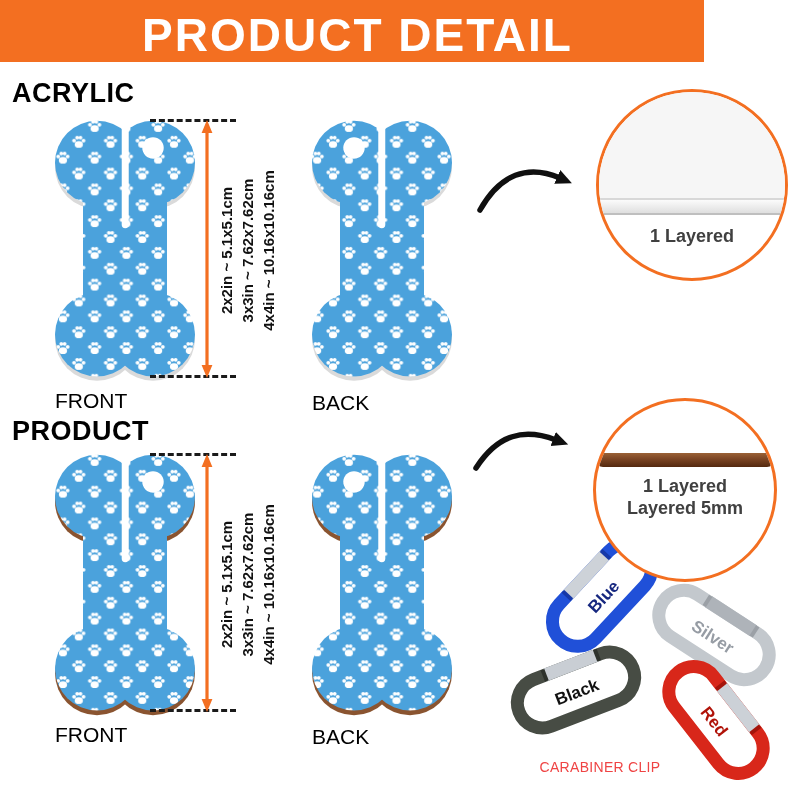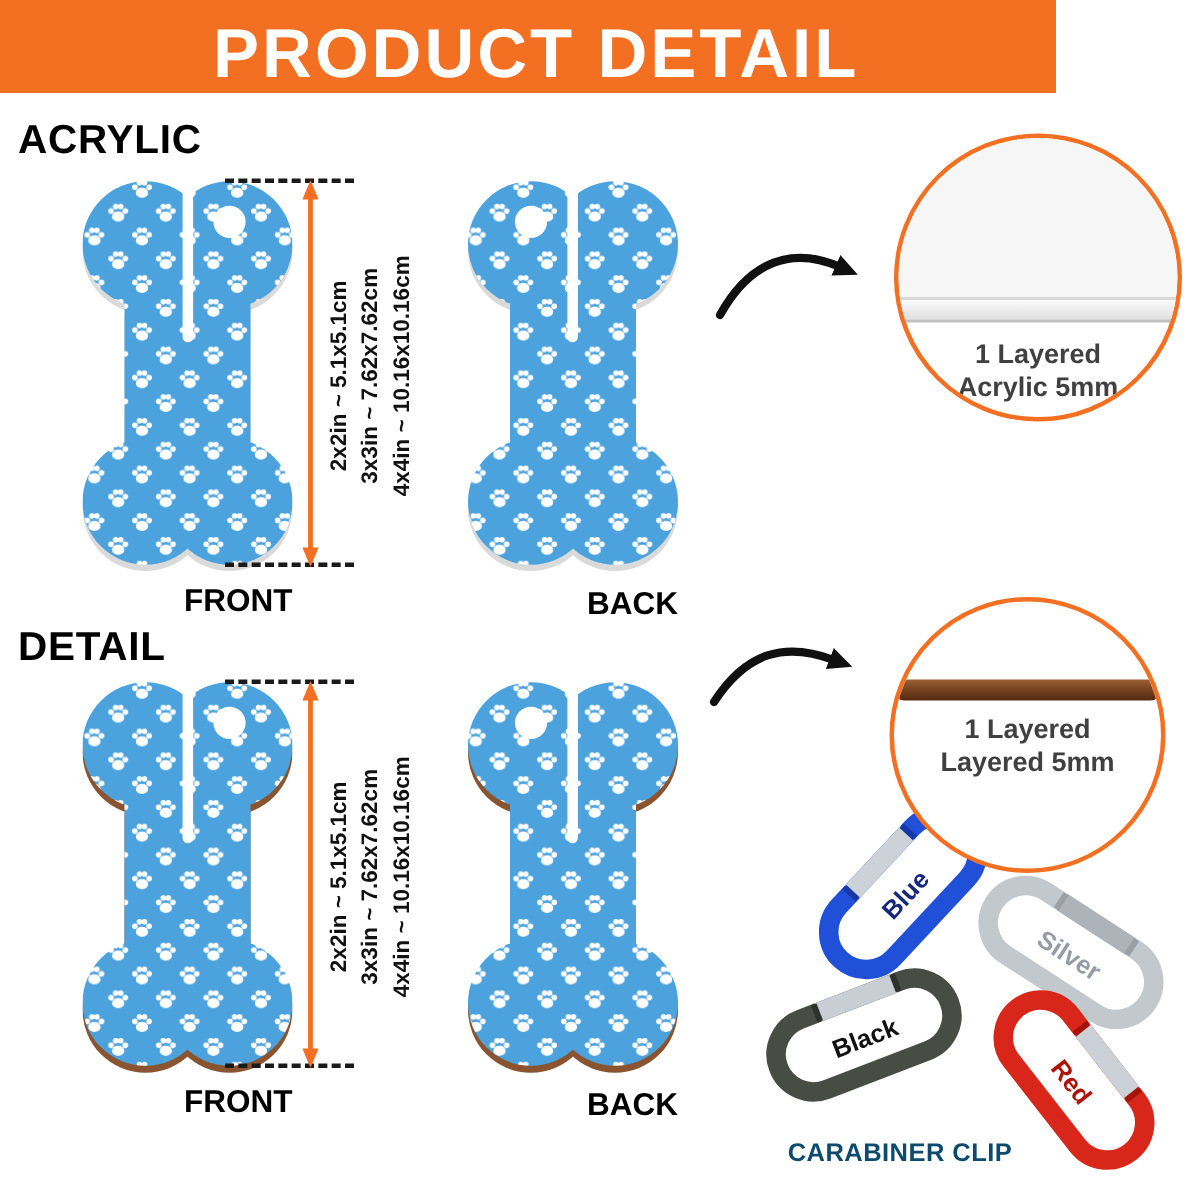--- a/index.html
+++ b/index.html
@@ -11,36 +11,36 @@
             display:flex; align-items:flex-end; justify-content:center; z-index:2;padding-left:11px; }
   .banner h1 { color:#fff; font-size:46px; font-weight:900; letter-spacing:2px; }
 
   .sec-label { font-size:27px; font-weight:900; color:#000000; letter-spacing:.5px; z-index:2; }
 
   .dash { border-top:3px dashed #1a1a1a; width:86px; height:0; }
 
   .dims { width:266px; transform:rotate(-90deg); text-align:center; }
   .dims div { font-size:15px; font-weight:800; line-height:21px; color:#111; white-space:nowrap; }
 
-  .fb-label { width:140px; text-align:right; font-size:21px; font-weight:700; color:#000; }
+  .fb-label { width:140px; text-align:left; font-size:21px; font-weight:400; color:#000; }
 
   .callout { border-radius:50%; border:3px solid #F36F21; background:#fff; overflow:hidden; z-index:3; }
   .callout .txt { position:absolute; left:0; right:0; text-align:center;
                   font-weight:800; font-size:18px; line-height:22px; color:#404040; }
   .acr-top  { position:absolute; top:0; left:0; right:0; height:106px; background:#f6f6f6; }
   .acr-band { position:absolute; left:0; right:0; top:106px; height:17px;
               background:linear-gradient(#fbfbfb,#dfdfdf);
               border-top:2px solid #d8d8d8; border-bottom:2px solid #bfbfbf; }
   .wood-rod { position:absolute; left:0; right:0; top:52px; height:14px; border-radius:7px;
               background:linear-gradient(#9a6136 0%, #7a4423 45%, #54290f 100%); }
 
   .clip { z-index:1; }
   .clip text { font-family:"Liberation Sans", sans-serif; }
-  .carab-label { width:190px; text-align:center; color:#0c4a6e; font-size:17px;
-                 font-weight:700; letter-spacing:.3px; z-index:2; }
+  .carab-label { width:190px; text-align:center; color:#ef4444; font-size:14px;
+                 font-weight:400; letter-spacing:.3px; z-index:2; }
 </style>
 </head>
 <body>
 
 <div class="canvas">
 
   <svg width="0" height="0" style="position:absolute" aria-hidden="true">
     <defs>
       <g id="paw" fill="#ffffff">
         <ellipse cx="0" cy="2.8" rx="4.4" ry="3.6"></ellipse>
@@ -107,25 +107,24 @@
       </marker>
     </defs>
     <path d="M8,58 C28,22 56,12 88,26" fill="none" stroke="#101010" stroke-width="5.5" stroke-linecap="round" marker-end="url(#ah1)"></path>
   </svg>
 
   <div class="abs callout" style="left:596px; top:89px; width:192px; height:192px">
     <div class="acr-top"></div>
     <div class="acr-band"></div>
     <div class="txt" style="top:133px">
       <div>1 Layered</div>
-      <div>Acrylic 5mm</div>
     </div>
   </div>
 
-  <div class="abs sec-label" style="left:12px; top:416px">DETAIL</div>
+  <div class="abs sec-label" style="left:12px; top:416px">PRODUCT</div>
 
   <svg class="abs" style="left:55px; top:452px" width="140" height="266" viewBox="0 0 150 285">
     <use href="#boneSolid" transform="translate(0,5)" fill="#8a5430"></use>
     <use href="#boneSolid" fill="url(#pawPat)"></use>
     <rect x="71.5" y="4" width="7.5" height="114" rx="3.7" fill="#ffffff"></rect>
     <circle cx="105" cy="32" r="11.5" fill="#ffffff"></circle>
   </svg>
 
   <svg class="abs" style="left:312px; top:452px; transform:scaleX(-1)" width="140" height="266" viewBox="0 0 150 285">
     <use href="#boneSolid" transform="translate(0,5)" fill="#8a5430"></use>

